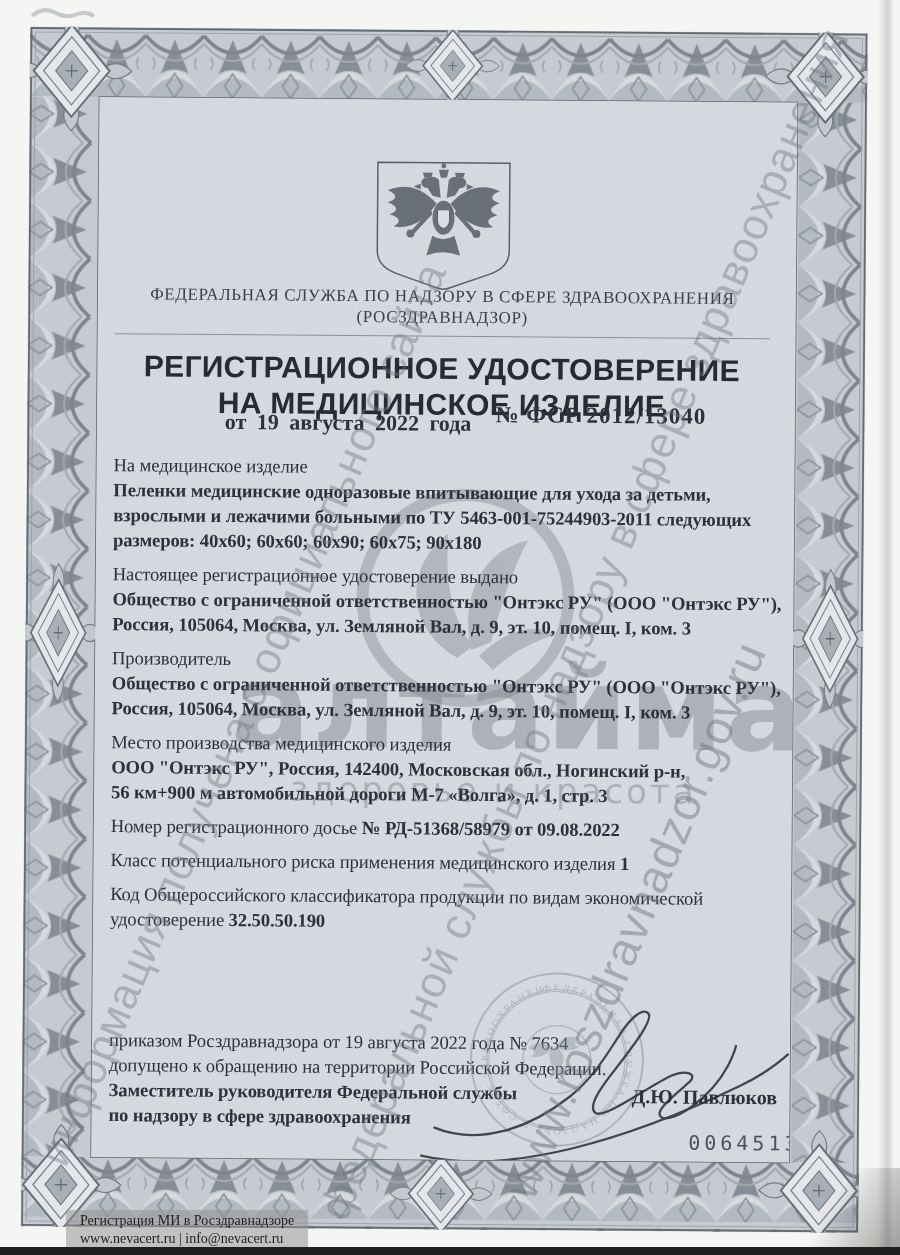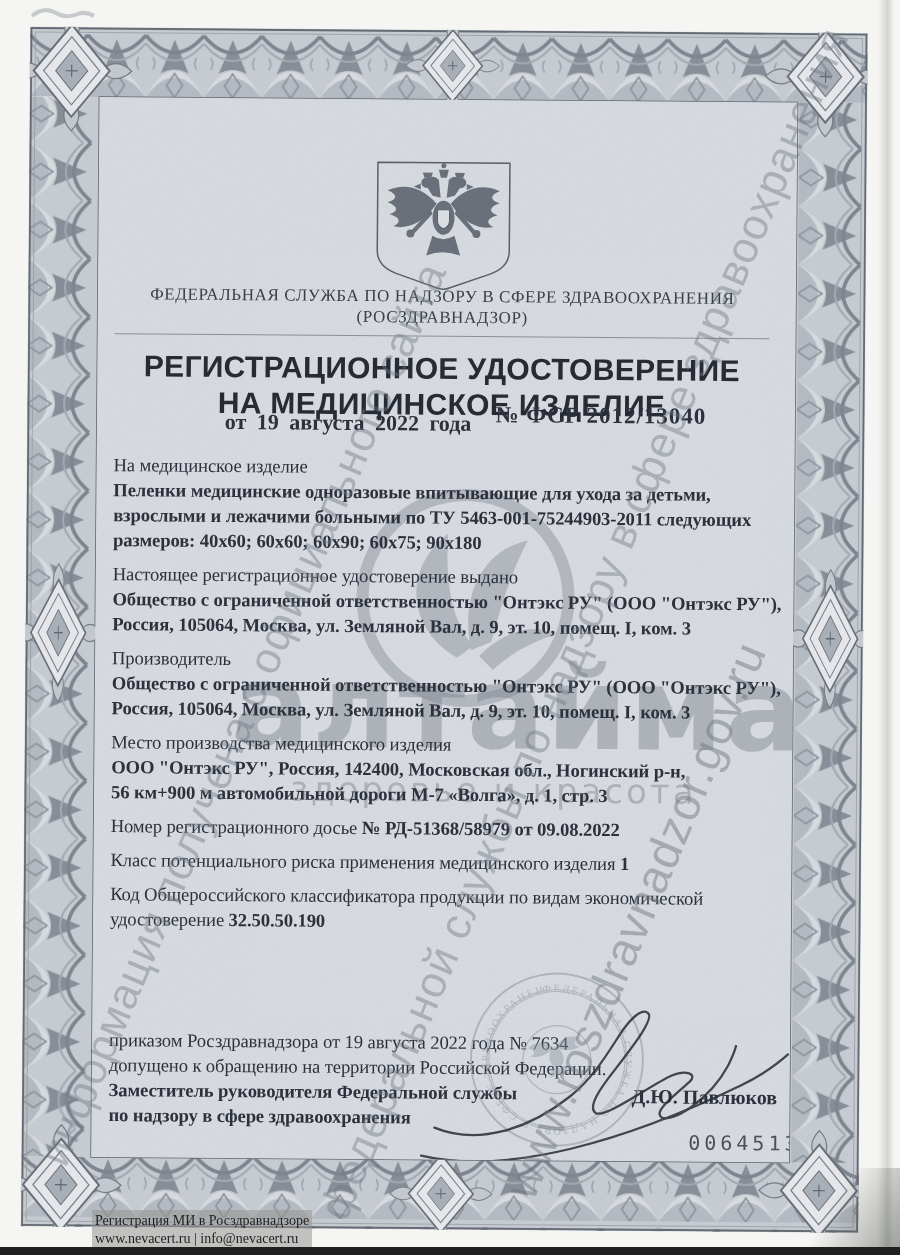--- a/index.html
+++ b/index.html
@@ -43,22 +43,22 @@
   .serial{position:absolute;left:597px;top:1029px;z-index:3;
           font-family:"DejaVu Sans Mono",monospace;font-size:20px;letter-spacing:4px;color:#4b5059;}
   .stamp{position:absolute;left:368px;top:862px;width:195px;height:195px;z-index:3;opacity:0.55;}
   .sig{position:absolute;left:318px;top:888px;width:430px;height:242px;z-index:4;}
   
   .wm-diag{position:absolute;z-index:6;white-space:nowrap;font-family:"Liberation Sans",sans-serif;
            color:rgba(110,117,128,0.42);transform:rotate(-67deg);transform-origin:0 50%;letter-spacing:1px;}
   #wmA{left:52px;top:1138px;font-size:44px;}
   #wmB{left:332px;top:1192px;font-size:44px;}
   #wmU{left:518px;top:1168px;font-size:47px;color:rgba(110,117,128,0.48);}
-  .badge{position:absolute;left:92px;top:1210px;z-index:10;background:rgba(150,150,148,0.55);
-         color:#1e1e1e;font-size:14px;line-height:17.5px;padding:2px 3px 4px;}
+  .badge{position:absolute;left:66px;top:1210px;z-index:10;background:rgba(150,150,148,0.55);
+         color:#1e1e1e;font-size:14px;line-height:17.5px;padding:2px 14px 4px;}
   .scanbar{position:absolute;left:0;top:1247px;width:900px;height:8px;background:#20201e;z-index:11;}
   .fold{position:absolute;right:0;top:1168px;width:125px;height:80px;z-index:9;
         background:linear-gradient(300deg,rgba(70,76,70,0.5) 0%,rgba(70,76,70,0) 55%);}
   .edge{position:absolute;right:6px;top:0;width:16px;height:1255px;z-index:8;
         background:linear-gradient(90deg,rgba(0,0,0,0) 0%,rgba(120,120,118,0.28) 60%,rgba(0,0,0,0) 100%);}
   .squiggle{position:absolute;left:28px;top:2px;width:70px;height:22px;z-index:5;opacity:0.5;}
 </style>
 </head>
 <body>
 

